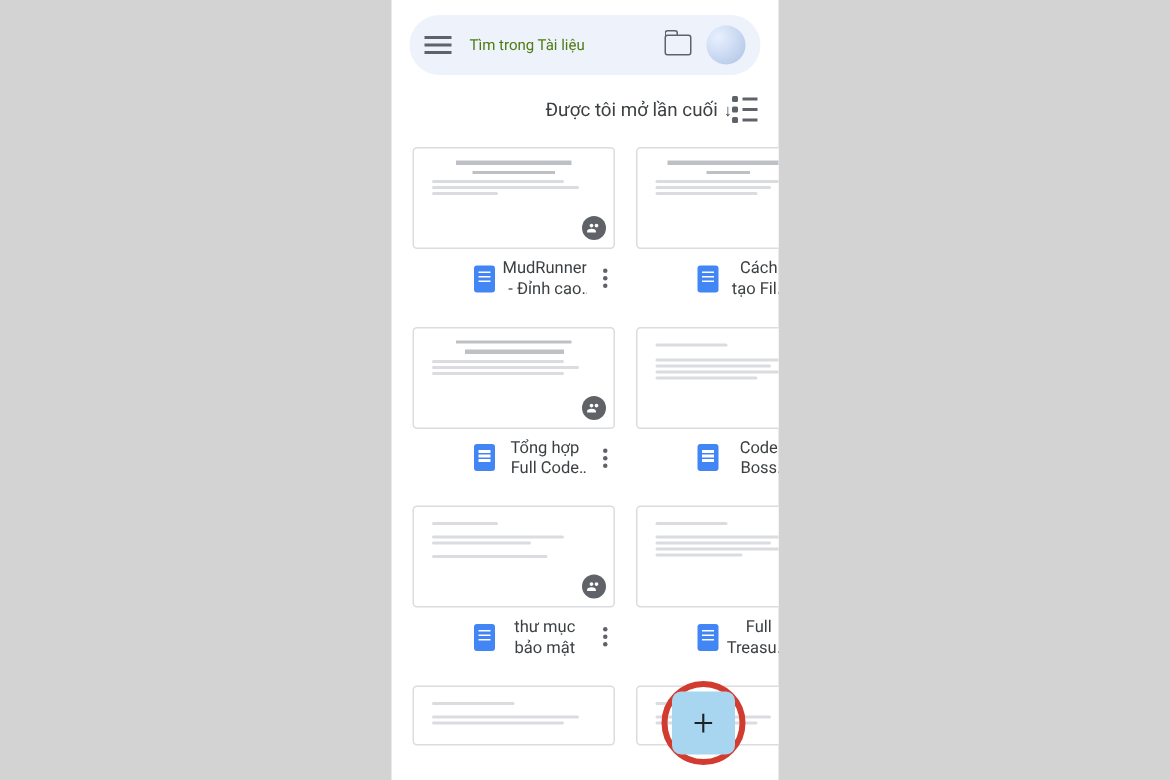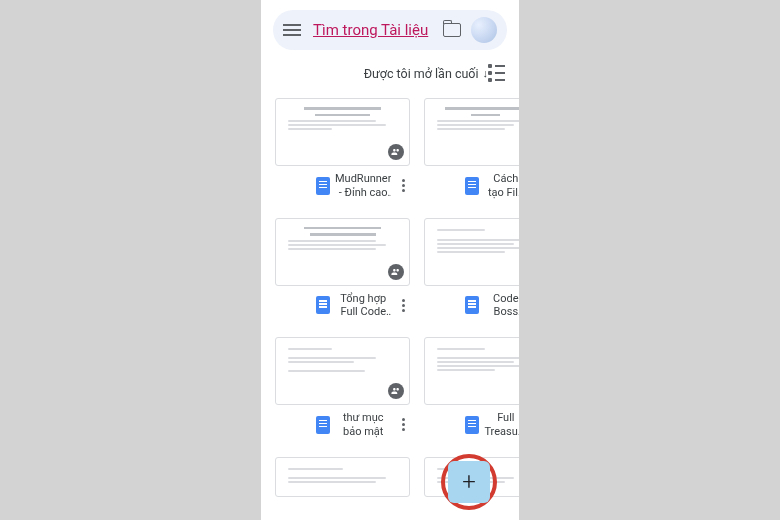--- a/index.html
+++ b/index.html
@@ -23,21 +23,21 @@
   margin: 10px 12px 0 12px;
   height: 40px;
   background: #eef2fa;
   border-radius: 20px;
   display: flex;
   align-items: center;
   padding: 0 10px;
 }
 .menu-icon { display: flex; flex-direction: column; gap: 3px; width: 18px; cursor: pointer; }
 .menu-icon span { height: 2px; background: #5f6368; width: 100%; }
-.search-text { flex: 1; margin-left: 12px; color: #be185d; font-size: 15px; text-decoration: underline; }
+.search-text { flex: 1; margin-left: 12px; color: #4d7c0f; font-size: 10px; }
 .folder-icon { width: 18px; height: 14px; border: 1.5px solid #5f6368; border-radius: 2px; position: relative; margin-right: 10px; }
 .folder-icon::before { content: ''; position: absolute; top: -4px; left: -1.5px; width: 7px; height: 3px; border: 1.5px solid #5f6368; border-bottom: none; border-radius: 2px 2px 0 0; }
 .avatar { width: 26px; height: 26px; border-radius: 50%; background: radial-gradient(circle at 30% 30%, #e8f0fe, #c5d5f0 60%, #a8c0e0); }
 .sortbar {
   display: flex;
   justify-content: flex-end;
   align-items: center;
   padding: 14px 14px 8px 14px;
 }
 .sort-label { font-size: 12.5px; color: #3c4043; display: flex; align-items: center; gap: 4px; }

